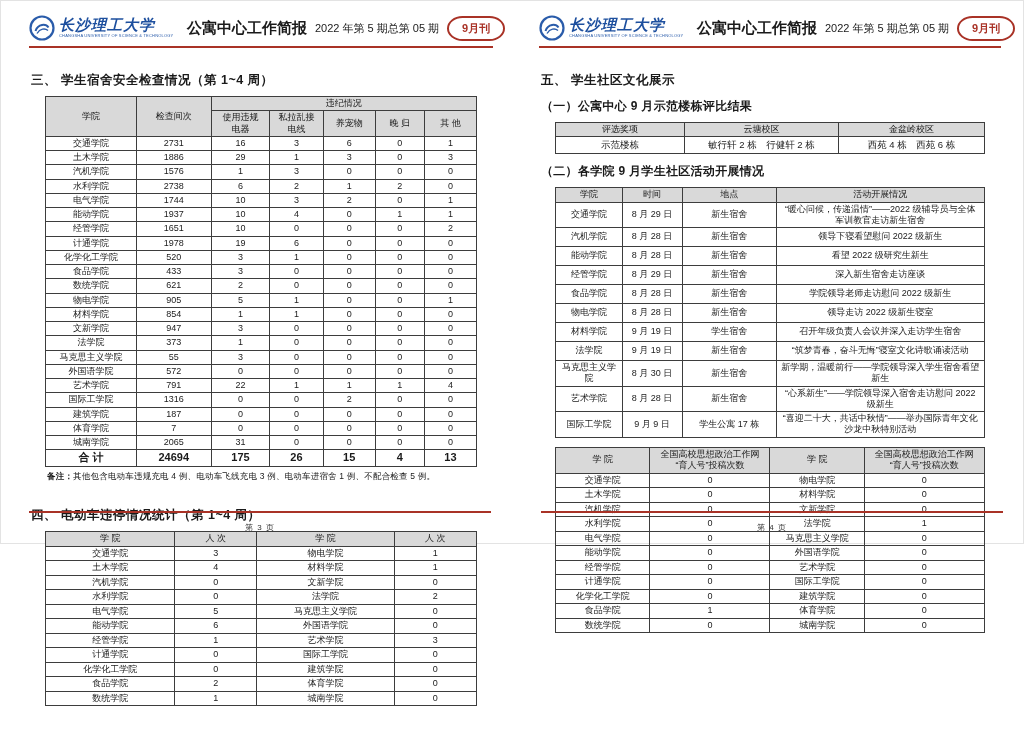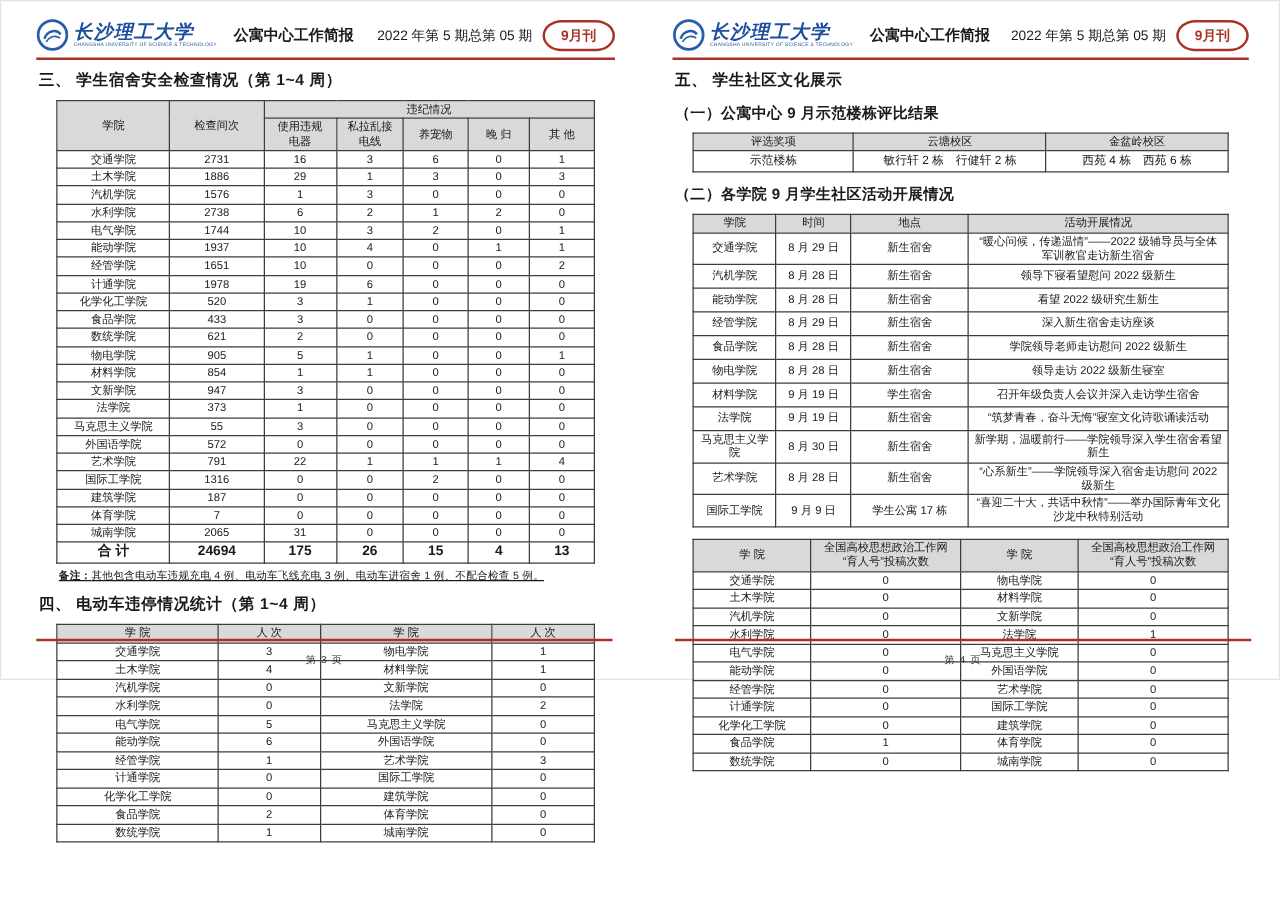--- a/index.html
+++ b/index.html
@@ -19,48 +19,48 @@
   }
   .brand { display:flex; align-items:center; gap:4px; min-width:150px; }
   .logo { width:26px; height:26px; flex:0 0 auto; }
   .brand-txt { line-height:1; }
   .brand-name {
     font-family:"DejaVu Serif","Liberation Serif",serif;
     font-style:italic; font-weight:bold; font-size:15px; color:#1d4f9e;
     white-space:nowrap; letter-spacing:1px;
   }
   .brand-sub { font-size:4px; color:#2a5caa; letter-spacing:.2px; margin-top:1px; white-space:nowrap; }
-  .bulletin-title { font-size:12px; font-weight:bold; white-space:nowrap; }
+  .bulletin-title { font-size:15px; font-weight:bold; white-space:nowrap; }
   .issue { font-size:11px; white-space:nowrap; margin-left:auto; }
   .badge {
     flex:0 0 auto; border:2px solid #a93226; color:#a93226;
     border-radius:16px / 13px; padding:3px 13px; font-size:11px; font-weight:bold;
     white-space:nowrap;
   }
 
   
-  h2 { font-size:12.5px; font-weight:bold; margin:8px 0 7px 2px; letter-spacing:.5px; }
+  h2 { font-size:12.5px; font-weight:bold; margin:24px 0 7px 2px; letter-spacing:.5px; }
   h3 { font-size:12px;  font-weight:bold; margin:9px 0 7px 2px; letter-spacing:.3px; }
 
   
   table { border-collapse:collapse; width:93%; margin:0 auto; table-layout:fixed; }
   th, td {
     border:1px solid #3d3d3d; text-align:center; vertical-align:middle;
     font-size:9px; line-height:1.25; padding:1px 2px; overflow:hidden;
   }
   thead th { background:#d9d9d9; font-weight:normal; white-space:pre-line; }
   tfoot th { font-weight:bold; font-size:11px; background:#fff; }
   .t-safety tbody td { height:12.8px; }
   .t-ebike td, .t-ebike th, .t-submit td { height:14.5px; }
   .t-demo td { height:17px; font-size:9.5px; }
   .t-act td { height:19px; }
   .t-act td:last-child { padding:1px 4px; }
   .t-submit th { height:26px; }
 
-  .note { font-size:8.5px; margin:4px 0 8px 18px; letter-spacing:.2px;text-decoration:underline; }
+  .note { font-size:8.5px; margin:4px 0 8px 18px; letter-spacing:.2px; }
   .note b { font-size:8.5px; }
 
   
   .pfoot { position:absolute; left:28px; right:22px; bottom:10px; }
   .pfoot .rule { height:2px; background:#a93226; }
   .pagenum { text-align:center; font-size:8px; color:#333; margin-top:9px; letter-spacing:1px; }
 </style>
 </head>
 <body>
 

